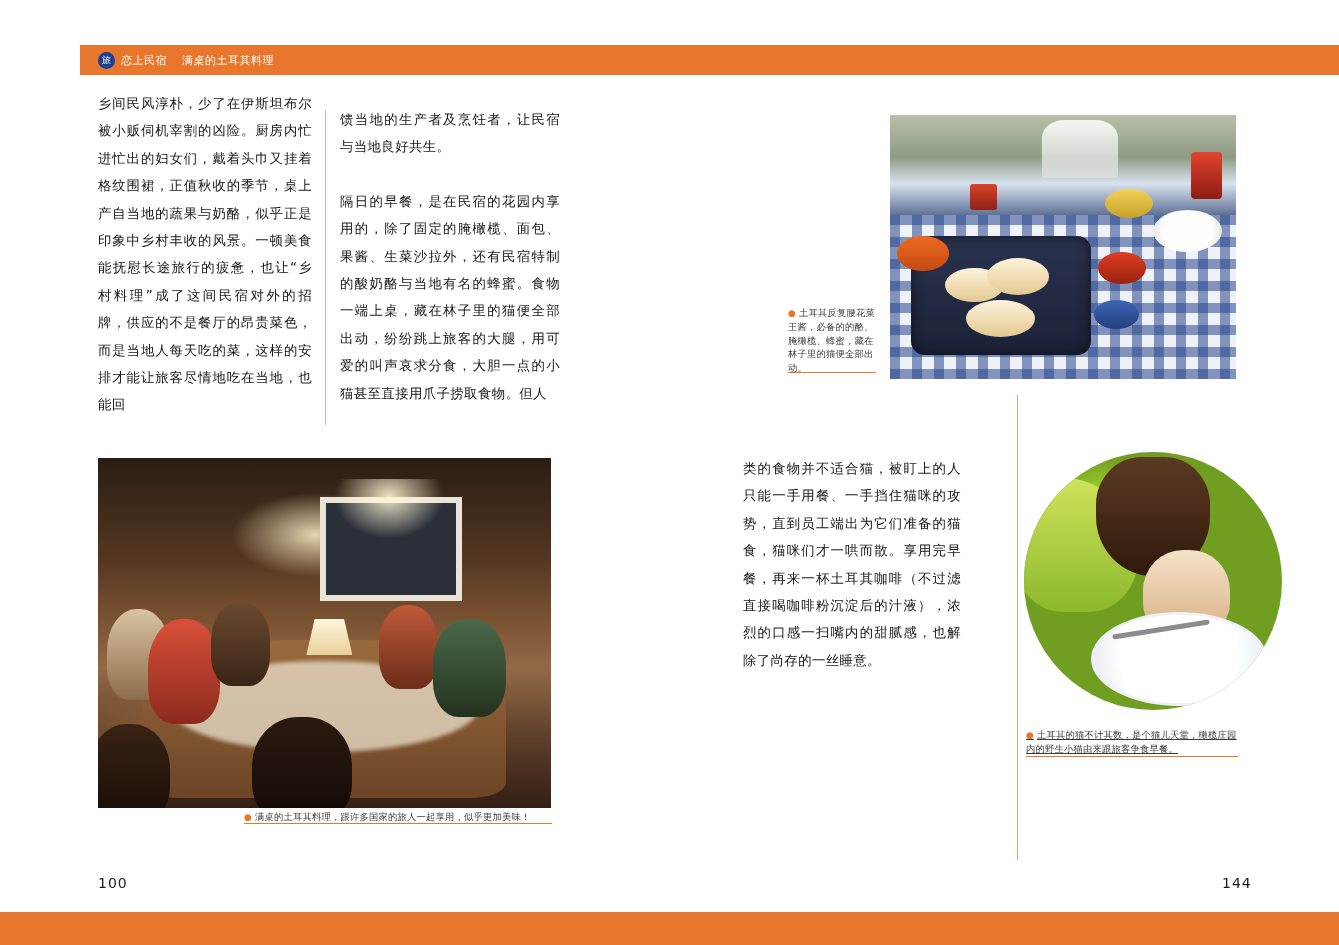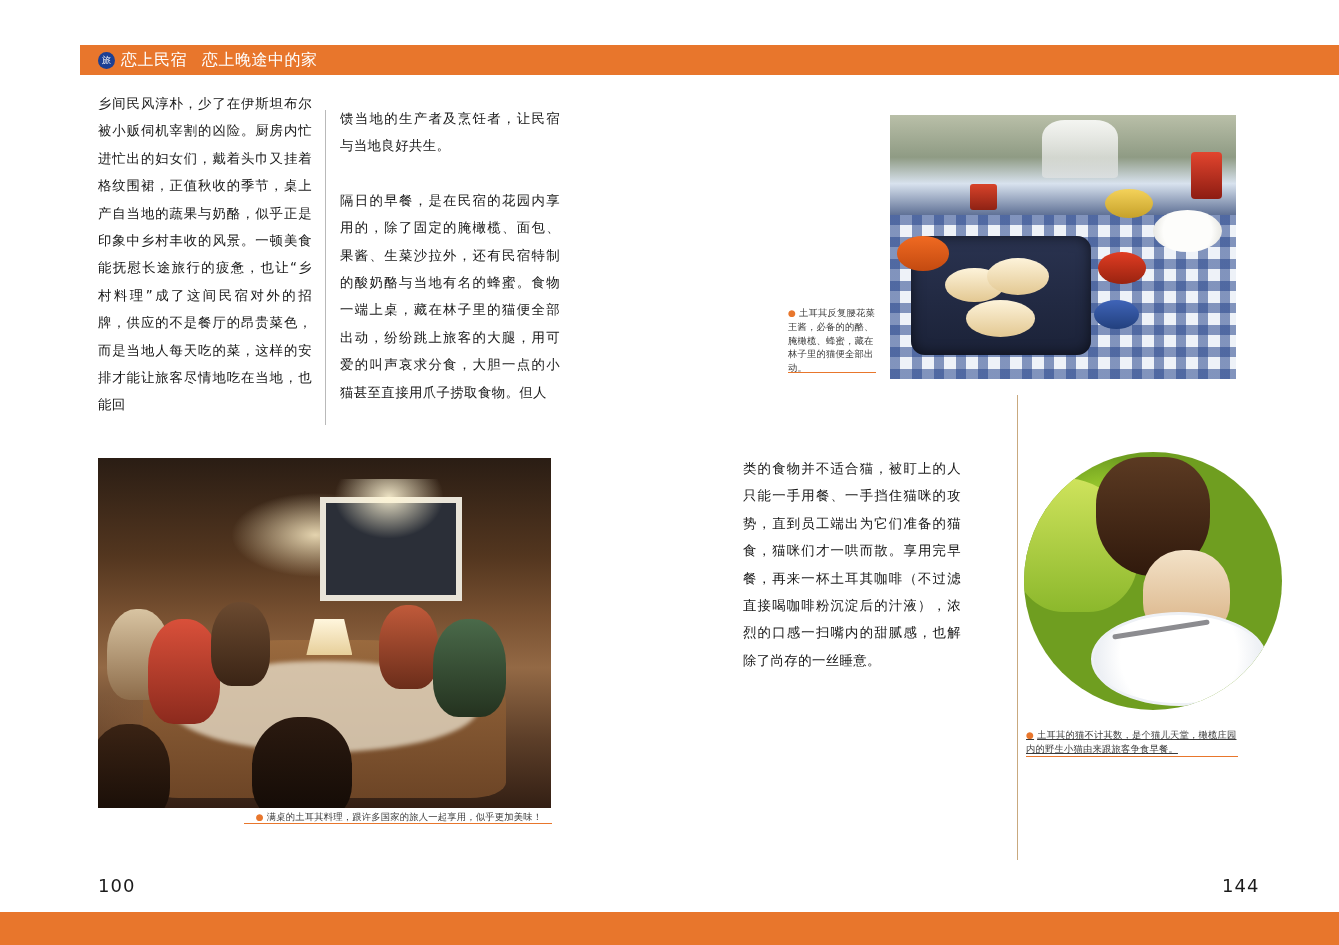--- a/index.html
+++ b/index.html
@@ -65,21 +65,21 @@
     border-radius: 50%;
     background: #1c3f94;
     color: #ffffff;
     font-size: 9px;
     line-height: 17px;
     text-align: center;
     font-family: "DejaVu Sans", sans-serif;
   }
   .runhead .txt {
     color: #ffffff;
-    font-size: 16px;
+    font-size: 11px;
     letter-spacing: 0.5px;
     font-family: Liberation Sans, sans-serif;
     white-space: nowrap;
   }
   .runhead .sep {
     color: #ffffff;
     font-size: 10.5px;
     opacity: 0.9;
   }
 
@@ -91,21 +91,21 @@
     line-height: 27.4px;
     color: #161616;
     text-align: justify;
     text-justify: inter-ideograph;
     letter-spacing: 0.4px;
   }
   .col p {
     margin: 0 0 27px 0;
   }
   #col1 { left: 98px;  top: 90px; width: 214px; }
-  #col2 { left: 340px; top: 106px; width: 220px; font-family: Liberation Mono, monospace; }
+  #col2 { left: 340px; top: 106px; width: 220px; }
   #col3 { left: 743px; top: 455px; width: 218px; }
 
   .col-rule {
     position: absolute;
     left: 325px;
     top: 110px;
     width: 1px;
     height: 315px;
     background: #b9b9b9;
   }
@@ -291,32 +291,32 @@
   .caption .dot {
     color: #e8762c;
     font-size: 9px;
     margin-right: 3px;
   }
   .cap-rule {
     position: absolute;
     background: #e8762c;
     height: 1px;
   }
-  #cap-dinner { left: 244px; top: 810px; width: 310px; text-align: center; }
+  #cap-dinner { left: 244px; top: 810px; width: 310px; }
   #cap-dinner-rule { left: 244px; top: 823px; width: 308px; }
   #cap-breakfast { left: 788px; top: 306px; width: 88px; }
   #cap-breakfast-rule { left: 788px; top: 372px; width: 88px; }
   #cap-cat { left: 1026px; top: 728px; width: 213px; text-decoration: underline; }
   #cap-cat-rule { left: 1026px; top: 756px; width: 212px; }
 
   
   .folio {
     position: absolute;
     font-family: "DejaVu Sans", sans-serif;
-    font-size: 18px;
+    font-size: 14px;
     color: #1b1b1b;
     letter-spacing: 1px;
     text-align: center;
   }
   #folio-left { left: 98px; top: 875px; }
   #folio-right { left: 1222px; top: 875px; }
 </style>
 </head>
 <body>
 
@@ -324,21 +324,21 @@
 
   <div class="top-bar"></div>
   <div class="top-bar-white-left"></div>
   <div class="bottom-bar"></div>
   <div class="page-body"></div>
 
   <div class="runhead">
     <span class="badge">旅</span>
     <span class="txt">恋上民宿</span>
     <span class="sep">&nbsp;</span>
-    <span class="txt">恋上晚途中的家</span>
+    <span class="txt">满桌的土耳其料理</span>
   </div>
 
   <div class="col" id="col1">
     <p>乡间民风淳朴，少了在伊斯坦布尔被小贩伺机宰割的凶险。厨房内忙进忙出的妇女们，戴着头巾又挂着格纹围裙，正值秋收的季节，桌上产自当地的蔬果与奶酪，似乎正是印象中乡村丰收的风景。一顿美食能抚慰长途旅行的疲惫，也让“乡村料理”成了这间民宿对外的招牌，供应的不是餐厅的昂贵菜色，而是当地人每天吃的菜，这样的安排才能让旅客尽情地吃在当地，也能回</p>
   </div>
   <div class="col-rule"></div>
   <div class="col" id="col2">
     <p>馈当地的生产者及烹饪者，让民宿与当地良好共生。</p>
     <p>隔日的早餐，是在民宿的花园内享用的，除了固定的腌橄榄、面包、果酱、生菜沙拉外，还有民宿特制的酸奶酪与当地有名的蜂蜜。食物一端上桌，藏在林子里的猫便全部出动，纷纷跳上旅客的大腿，用可爱的叫声哀求分食，大胆一点的小猫甚至直接用爪子捞取食物。但人</p>
   </div>

